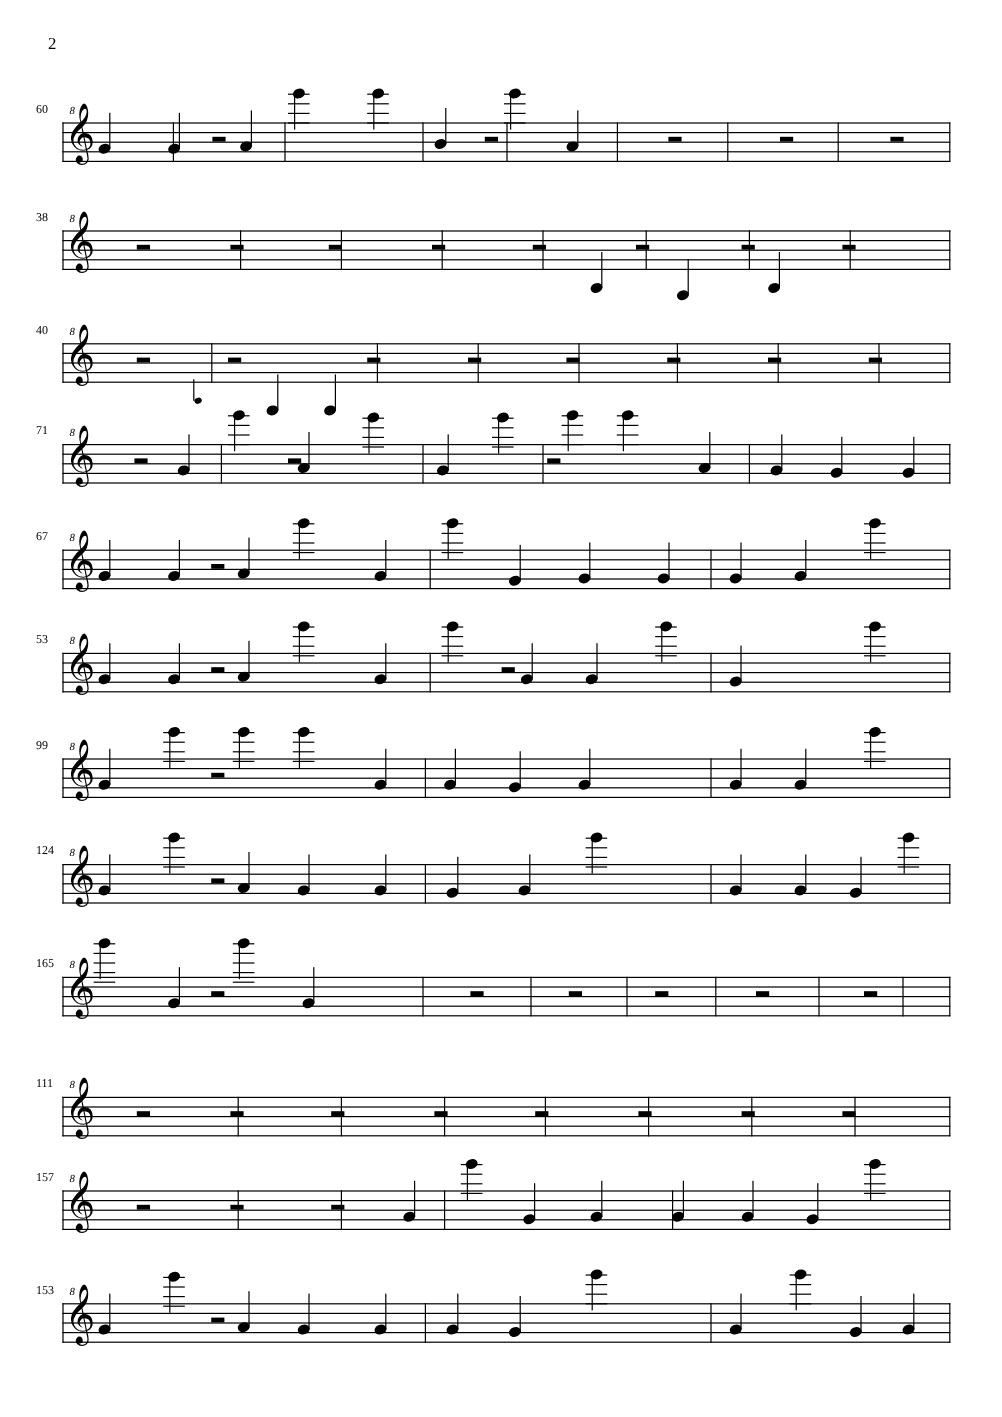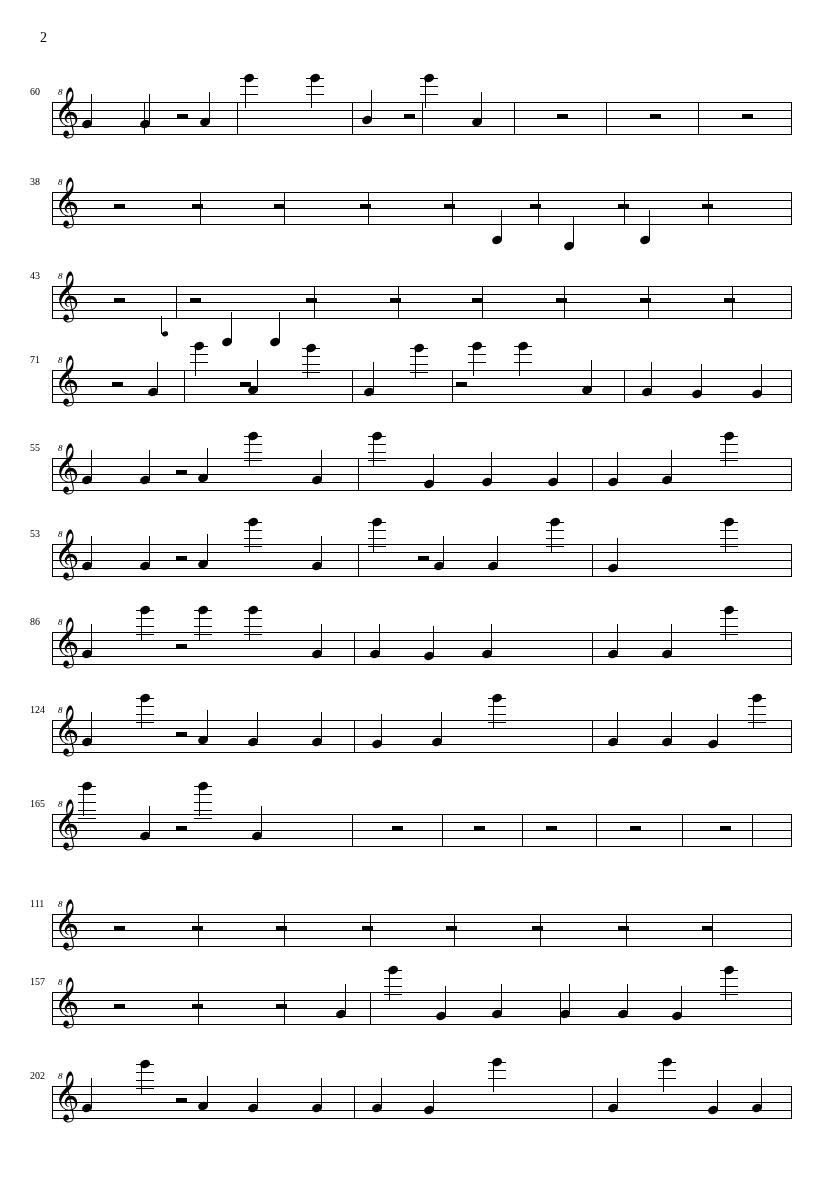--- a/index.html
+++ b/index.html
@@ -204,21 +204,21 @@
         <div class="rest" style="left: 650px; top: 26px;"></div>
       </div>
       <div class="system" style="top: 272px;">
         <div class="staff">
           <div class="line l0"></div>
           <div class="line l1"></div>
           <div class="line l2"></div>
           <div class="line l3"></div>
           <div class="line l4"></div>
         </div>
-        <div class="measure-number" style="left: -22px;">43</div>
+        <div class="measure-number" style="left: -22px;">40</div>
         <div class="clef" style="left: 2px;">𝄞</div>
         <div class="clef-8" style="left: 6px; top: -1px;">8</div>
         <div class="barline" style="left: 0px;"></div>
         <div class="barline" style="left: 124px;"></div>
         <div class="barline" style="left: 262px;"></div>
         <div class="barline" style="left: 346px;"></div>
         <div class="barline" style="left: 430px;"></div>
         <div class="barline" style="left: 512px;"></div>
         <div class="barline" style="left: 596px;"></div>
         <div class="barline" style="left: 680px;"></div>
@@ -304,21 +304,21 @@
         <div class="stem" style="left: 709px; top: 8px; height: 30px;"></div>
       </div>
       <div class="system" style="top: 444px;">
         <div class="staff">
           <div class="line l0"></div>
           <div class="line l1"></div>
           <div class="line l2"></div>
           <div class="line l3"></div>
           <div class="line l4"></div>
         </div>
-        <div class="measure-number" style="left: -22px;">55</div>
+        <div class="measure-number" style="left: -22px;">67</div>
         <div class="clef" style="left: 2px;">𝄞</div>
         <div class="clef-8" style="left: 6px; top: -1px;">8</div>
         <div class="barline" style="left: 0px;"></div>
         <div class="barline" style="left: 306px;"></div>
         <div class="barline" style="left: 540px;"></div>
         <div class="barline" style="left: 739px;"></div>
         <div class="notehead" style="left: 30px; top: 32px;"></div>
         <div class="stem" style="left: 39px; top: 6px; height: 30px;"></div>
         <div class="notehead" style="left: 88px; top: 32px;"></div>
         <div class="stem" style="left: 97px; top: 6px; height: 30px;"></div>
@@ -413,21 +413,21 @@
         <div class="stem" style="left: 672.5px; top: -8px; height: 30px;"></div>
       </div>
       <div class="system" style="top: 618px;">
         <div class="staff">
           <div class="line l0"></div>
           <div class="line l1"></div>
           <div class="line l2"></div>
           <div class="line l3"></div>
           <div class="line l4"></div>
         </div>
-        <div class="measure-number" style="left: -22px;">86</div>
+        <div class="measure-number" style="left: -22px;">99</div>
         <div class="clef" style="left: 2px;">𝄞</div>
         <div class="clef-8" style="left: 6px; top: -1px;">8</div>
         <div class="barline" style="left: 0px;"></div>
         <div class="barline" style="left: 302px;"></div>
         <div class="barline" style="left: 540px;"></div>
         <div class="barline" style="left: 739px;"></div>
         <div class="notehead" style="left: 30px; top: 32px;"></div>
         <div class="stem" style="left: 39px; top: 6px; height: 30px;"></div>
         <div class="notehead" style="left: 88px; top: -12px;"></div>
         <div class="ledger" style="left: 84px; top: -8px;"></div>
@@ -639,21 +639,21 @@
         <div class="stem" style="left: 672.5px; top: -8px; height: 30px;"></div>
       </div>
       <div class="system" style="top: 1072px;">
         <div class="staff">
           <div class="line l0"></div>
           <div class="line l1"></div>
           <div class="line l2"></div>
           <div class="line l3"></div>
           <div class="line l4"></div>
         </div>
-        <div class="measure-number" style="left: -22px;">202</div>
+        <div class="measure-number" style="left: -22px;">153</div>
         <div class="clef" style="left: 2px;">𝄞</div>
         <div class="clef-8" style="left: 6px; top: -1px;">8</div>
         <div class="barline" style="left: 0px;"></div>
         <div class="barline" style="left: 302px;"></div>
         <div class="barline" style="left: 540px;"></div>
         <div class="barline" style="left: 739px;"></div>
         <div class="notehead" style="left: 30px; top: 32px;"></div>
         <div class="stem" style="left: 39px; top: 6px; height: 30px;"></div>
         <div class="notehead" style="left: 88px; top: -12px;"></div>
         <div class="ledger" style="left: 84px; top: -8px;"></div>

